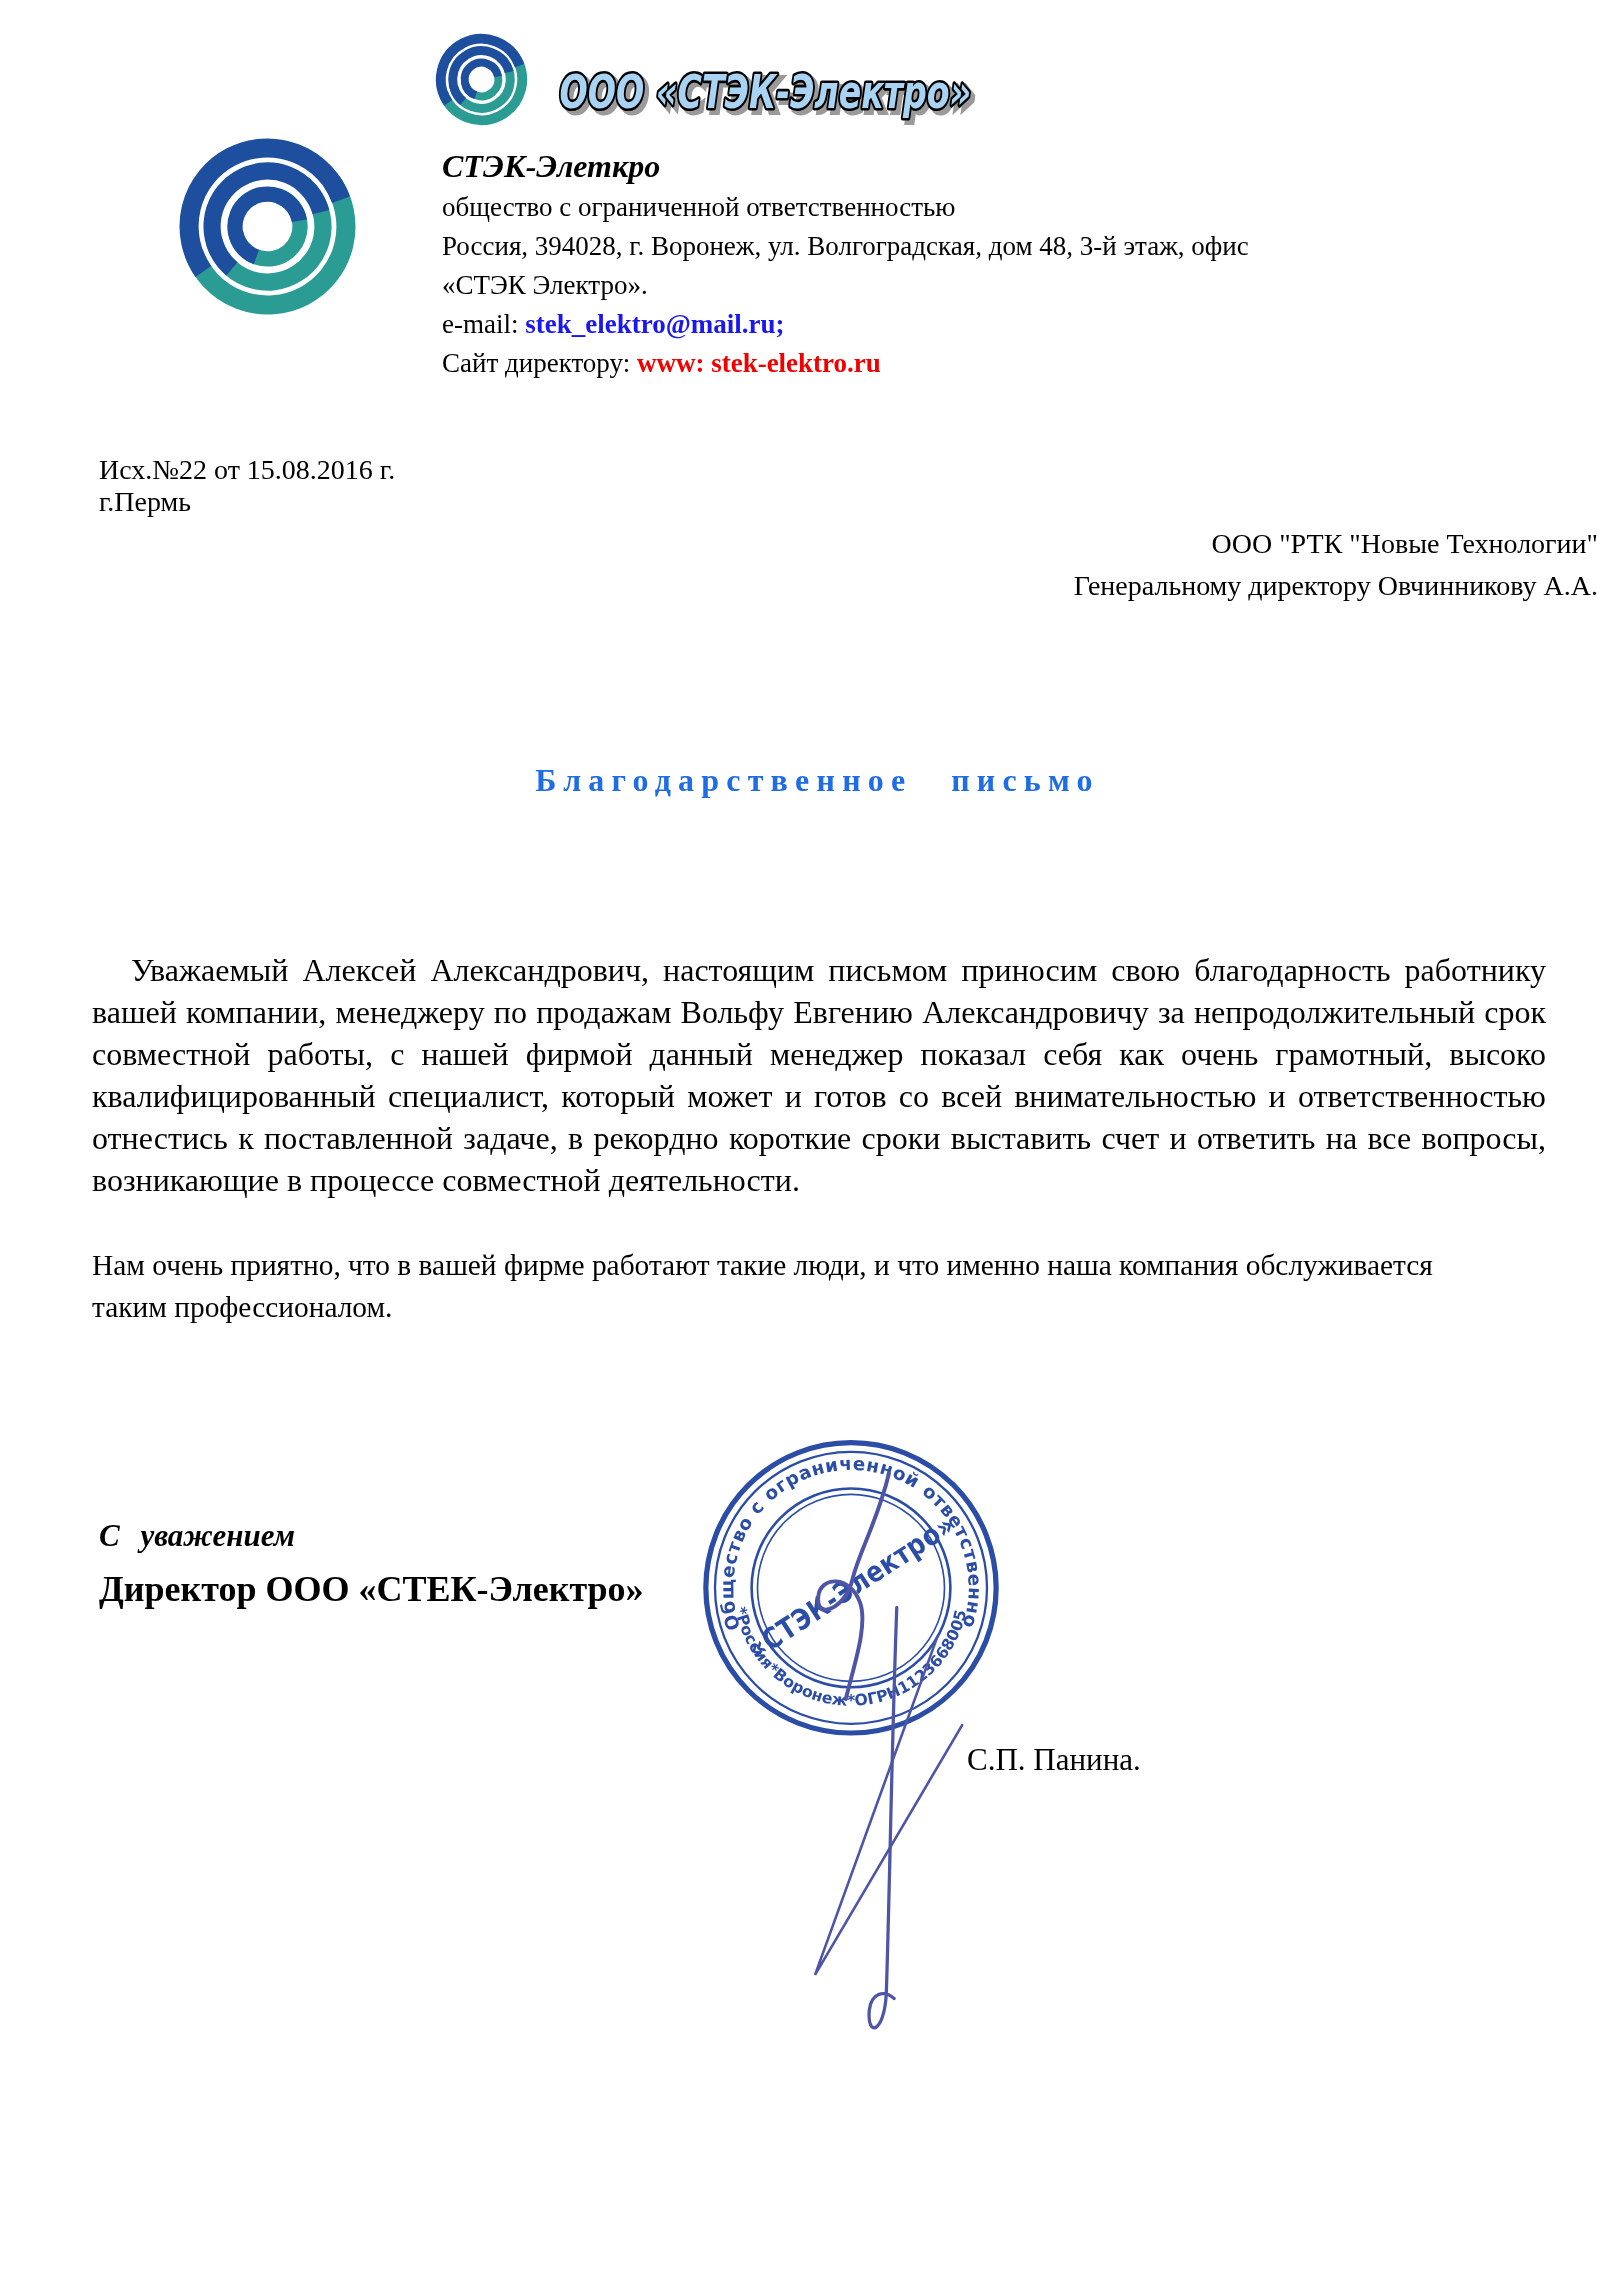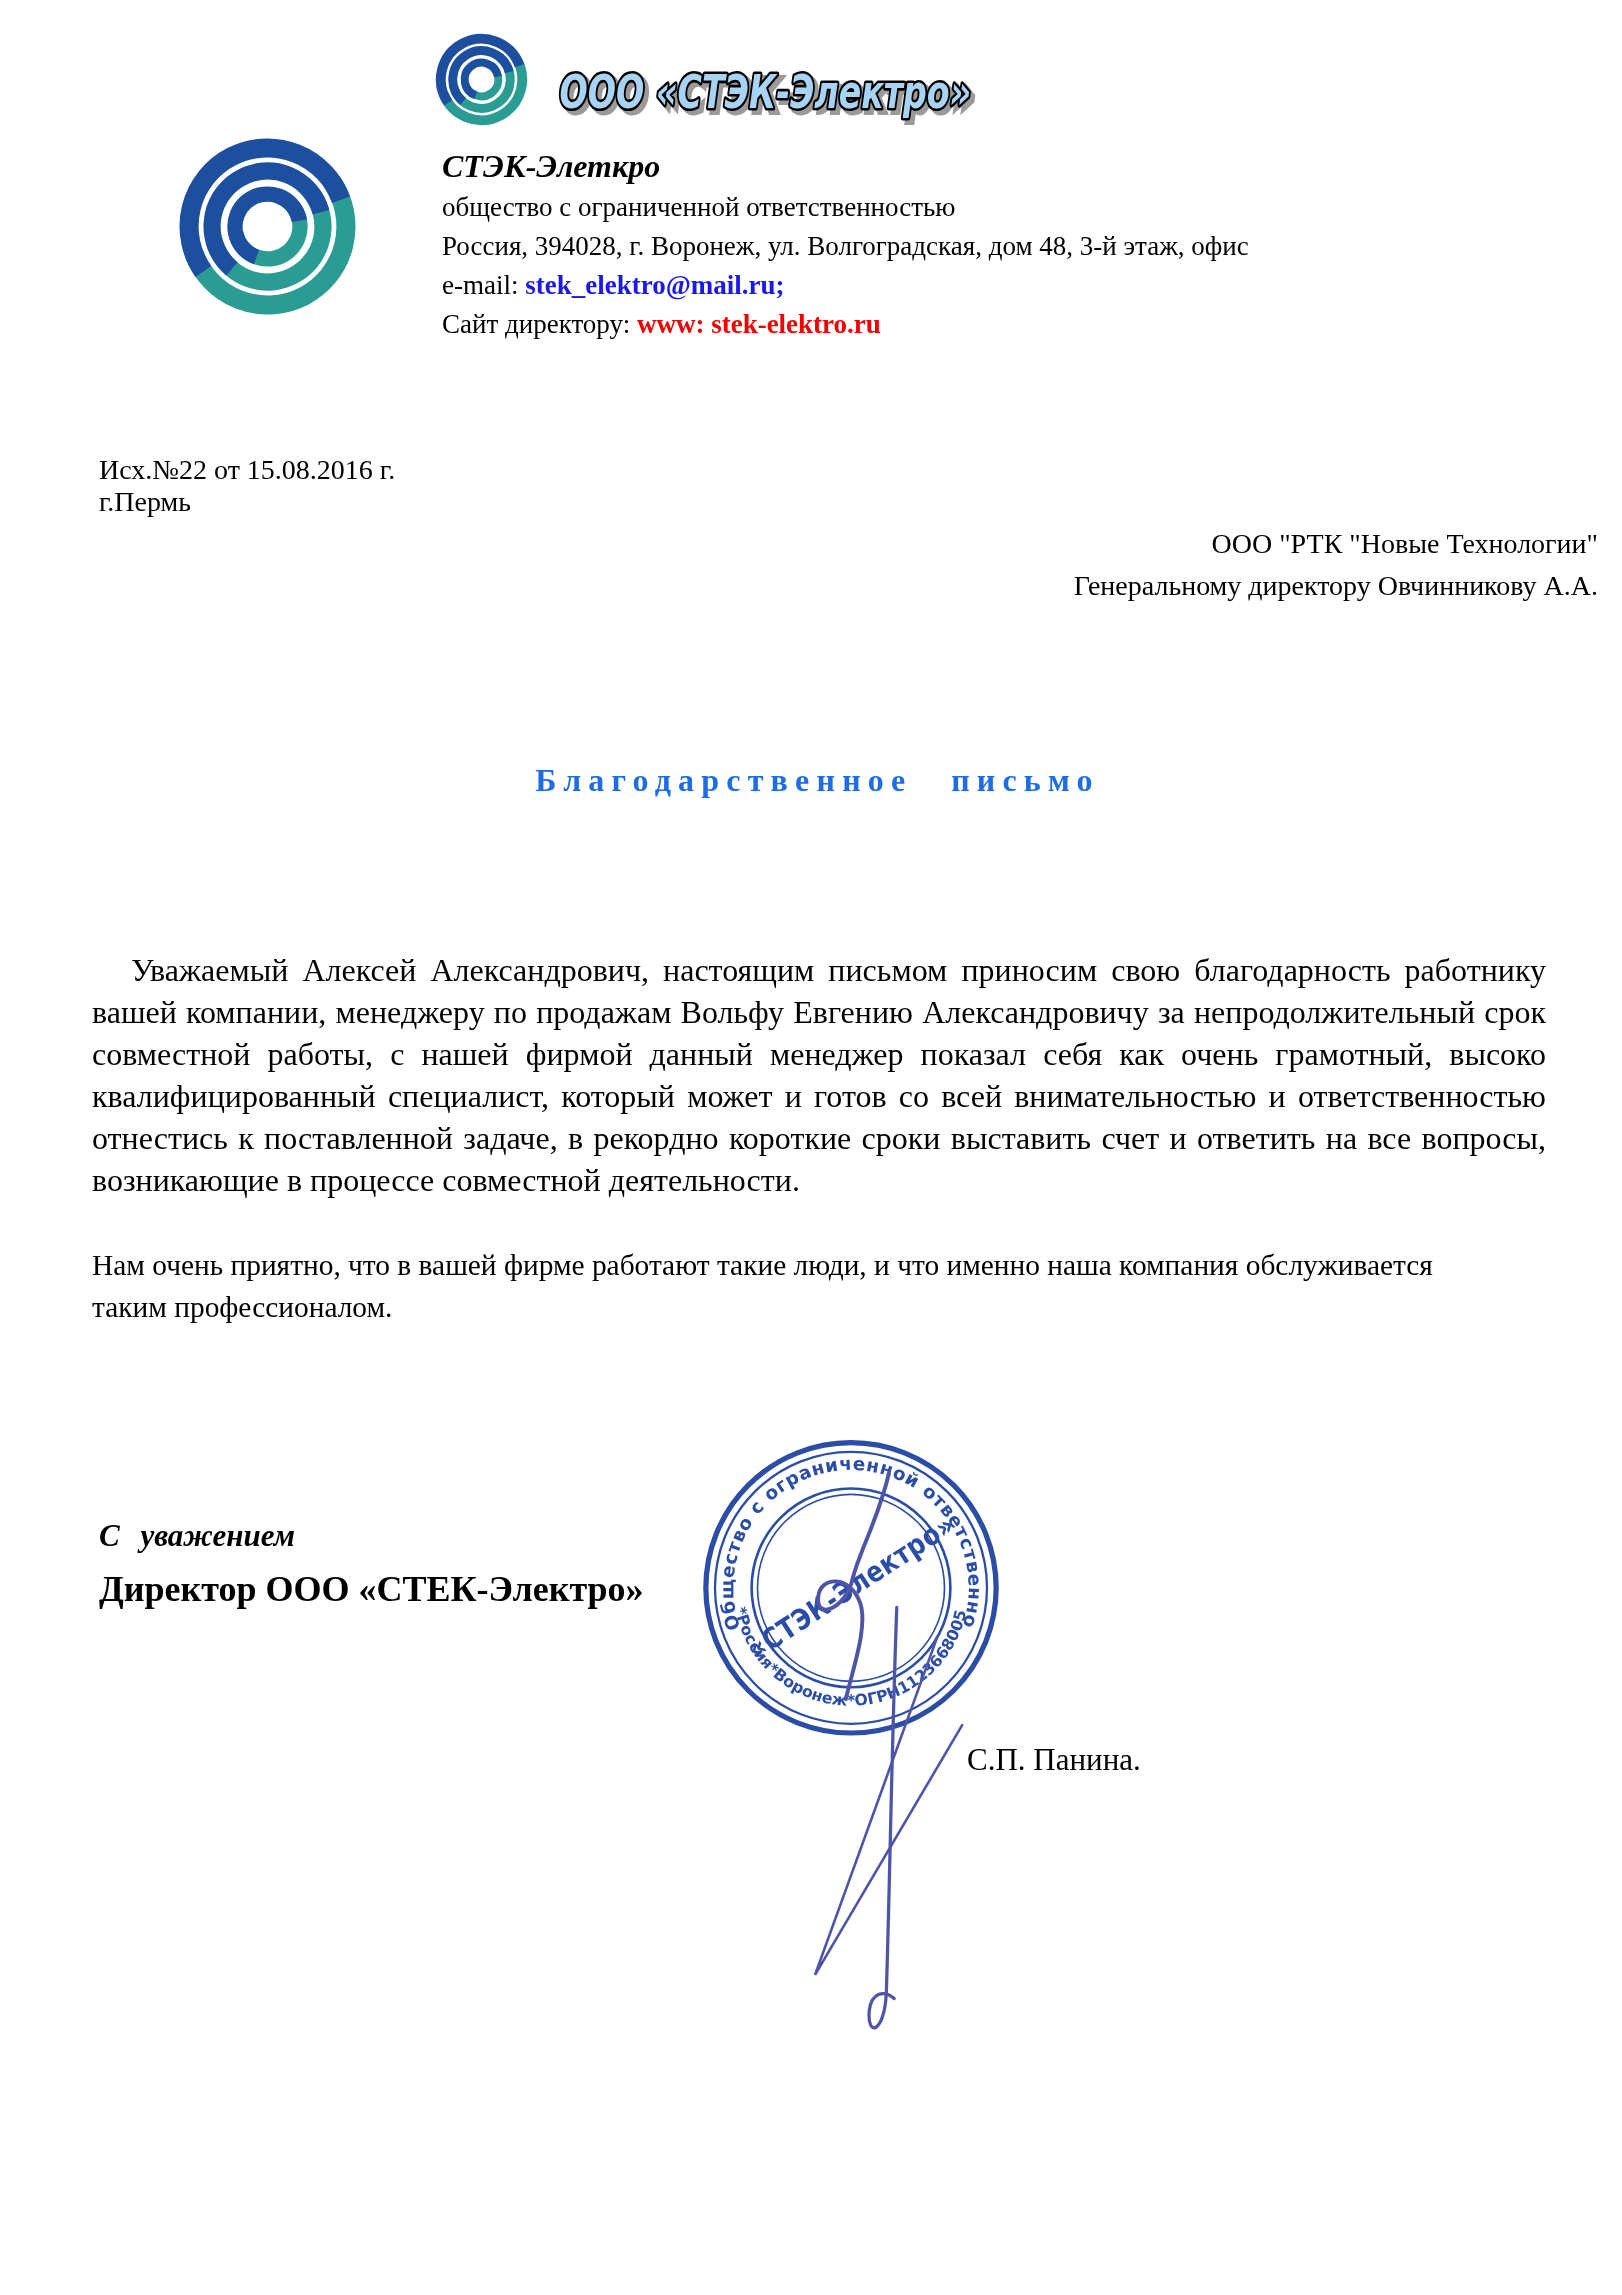--- a/index.html
+++ b/index.html
@@ -71,20 +71,21 @@
     <path d="M33.3,53 A17,17 0 1 0 55.8,34" fill="none" stroke="#2a9c94" stroke-width="8"></path>
     <path d="M88.5,36 A41,41 0 1 0 16.4,73.5" fill="none" stroke="#1d4f9e" stroke-width="10"></path>
     <path d="M78,42.5 A29,29 0 1 0 31.4,72.2" fill="none" stroke="#1d4f9e" stroke-width="9"></path>
     <path d="M66.7,47 A17,17 0 1 0 44.2,66" fill="none" stroke="#1d4f9e" stroke-width="8"></path>
   </svg>
 
   <div class="abs company">
     <div class="name">СТЭК-Элеткро</div>
     <div>общество с ограниченной ответственностью</div>
     <div>Россия, 394028, г. Воронеж, ул. Волгоградская, дом 48, 3-й этаж, офис</div>
+    <div>«СТЭК Электро».</div>
     <div>
       <span>e-mail: </span><span class="email-value">stek_elektro@mail.ru;</span>
     </div>
     <div>
       <span>Сайт директору: </span><span class="site-value">www: stek-elektro.ru</span>
     </div>
   </div>
 
   <div class="abs refline">
     <span>Исх.№22 от 15.08.2016 г.</span>

